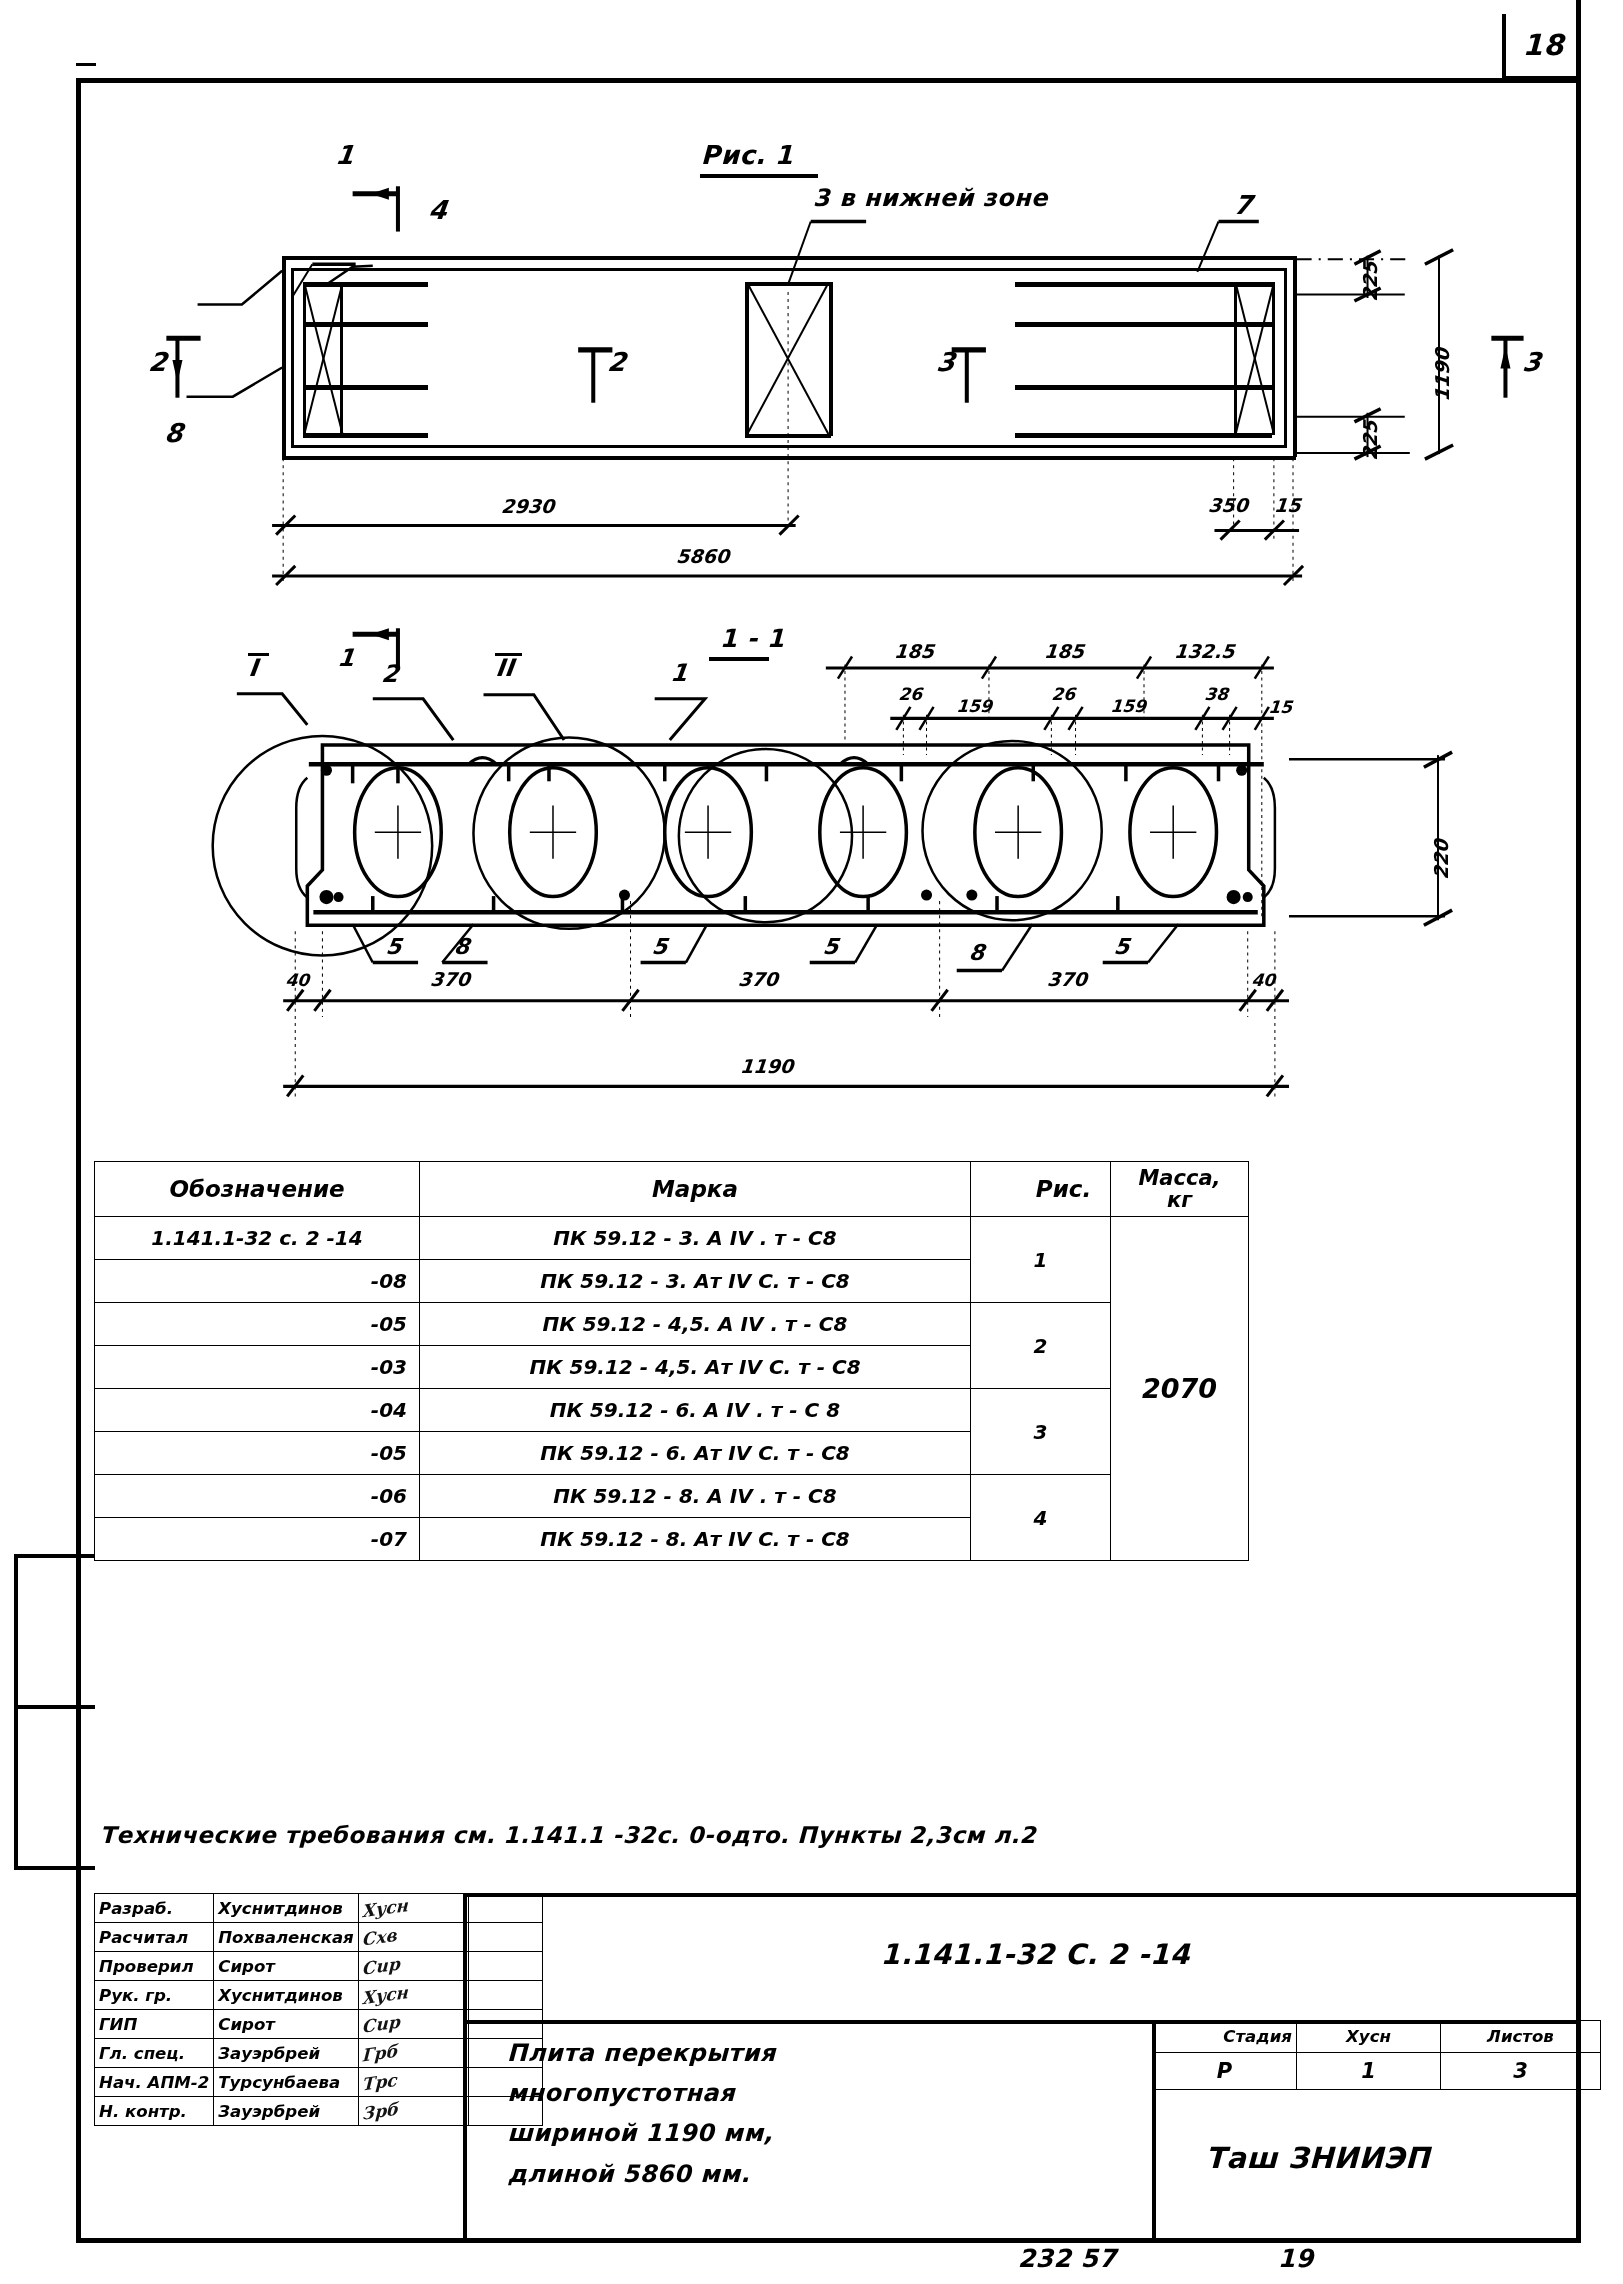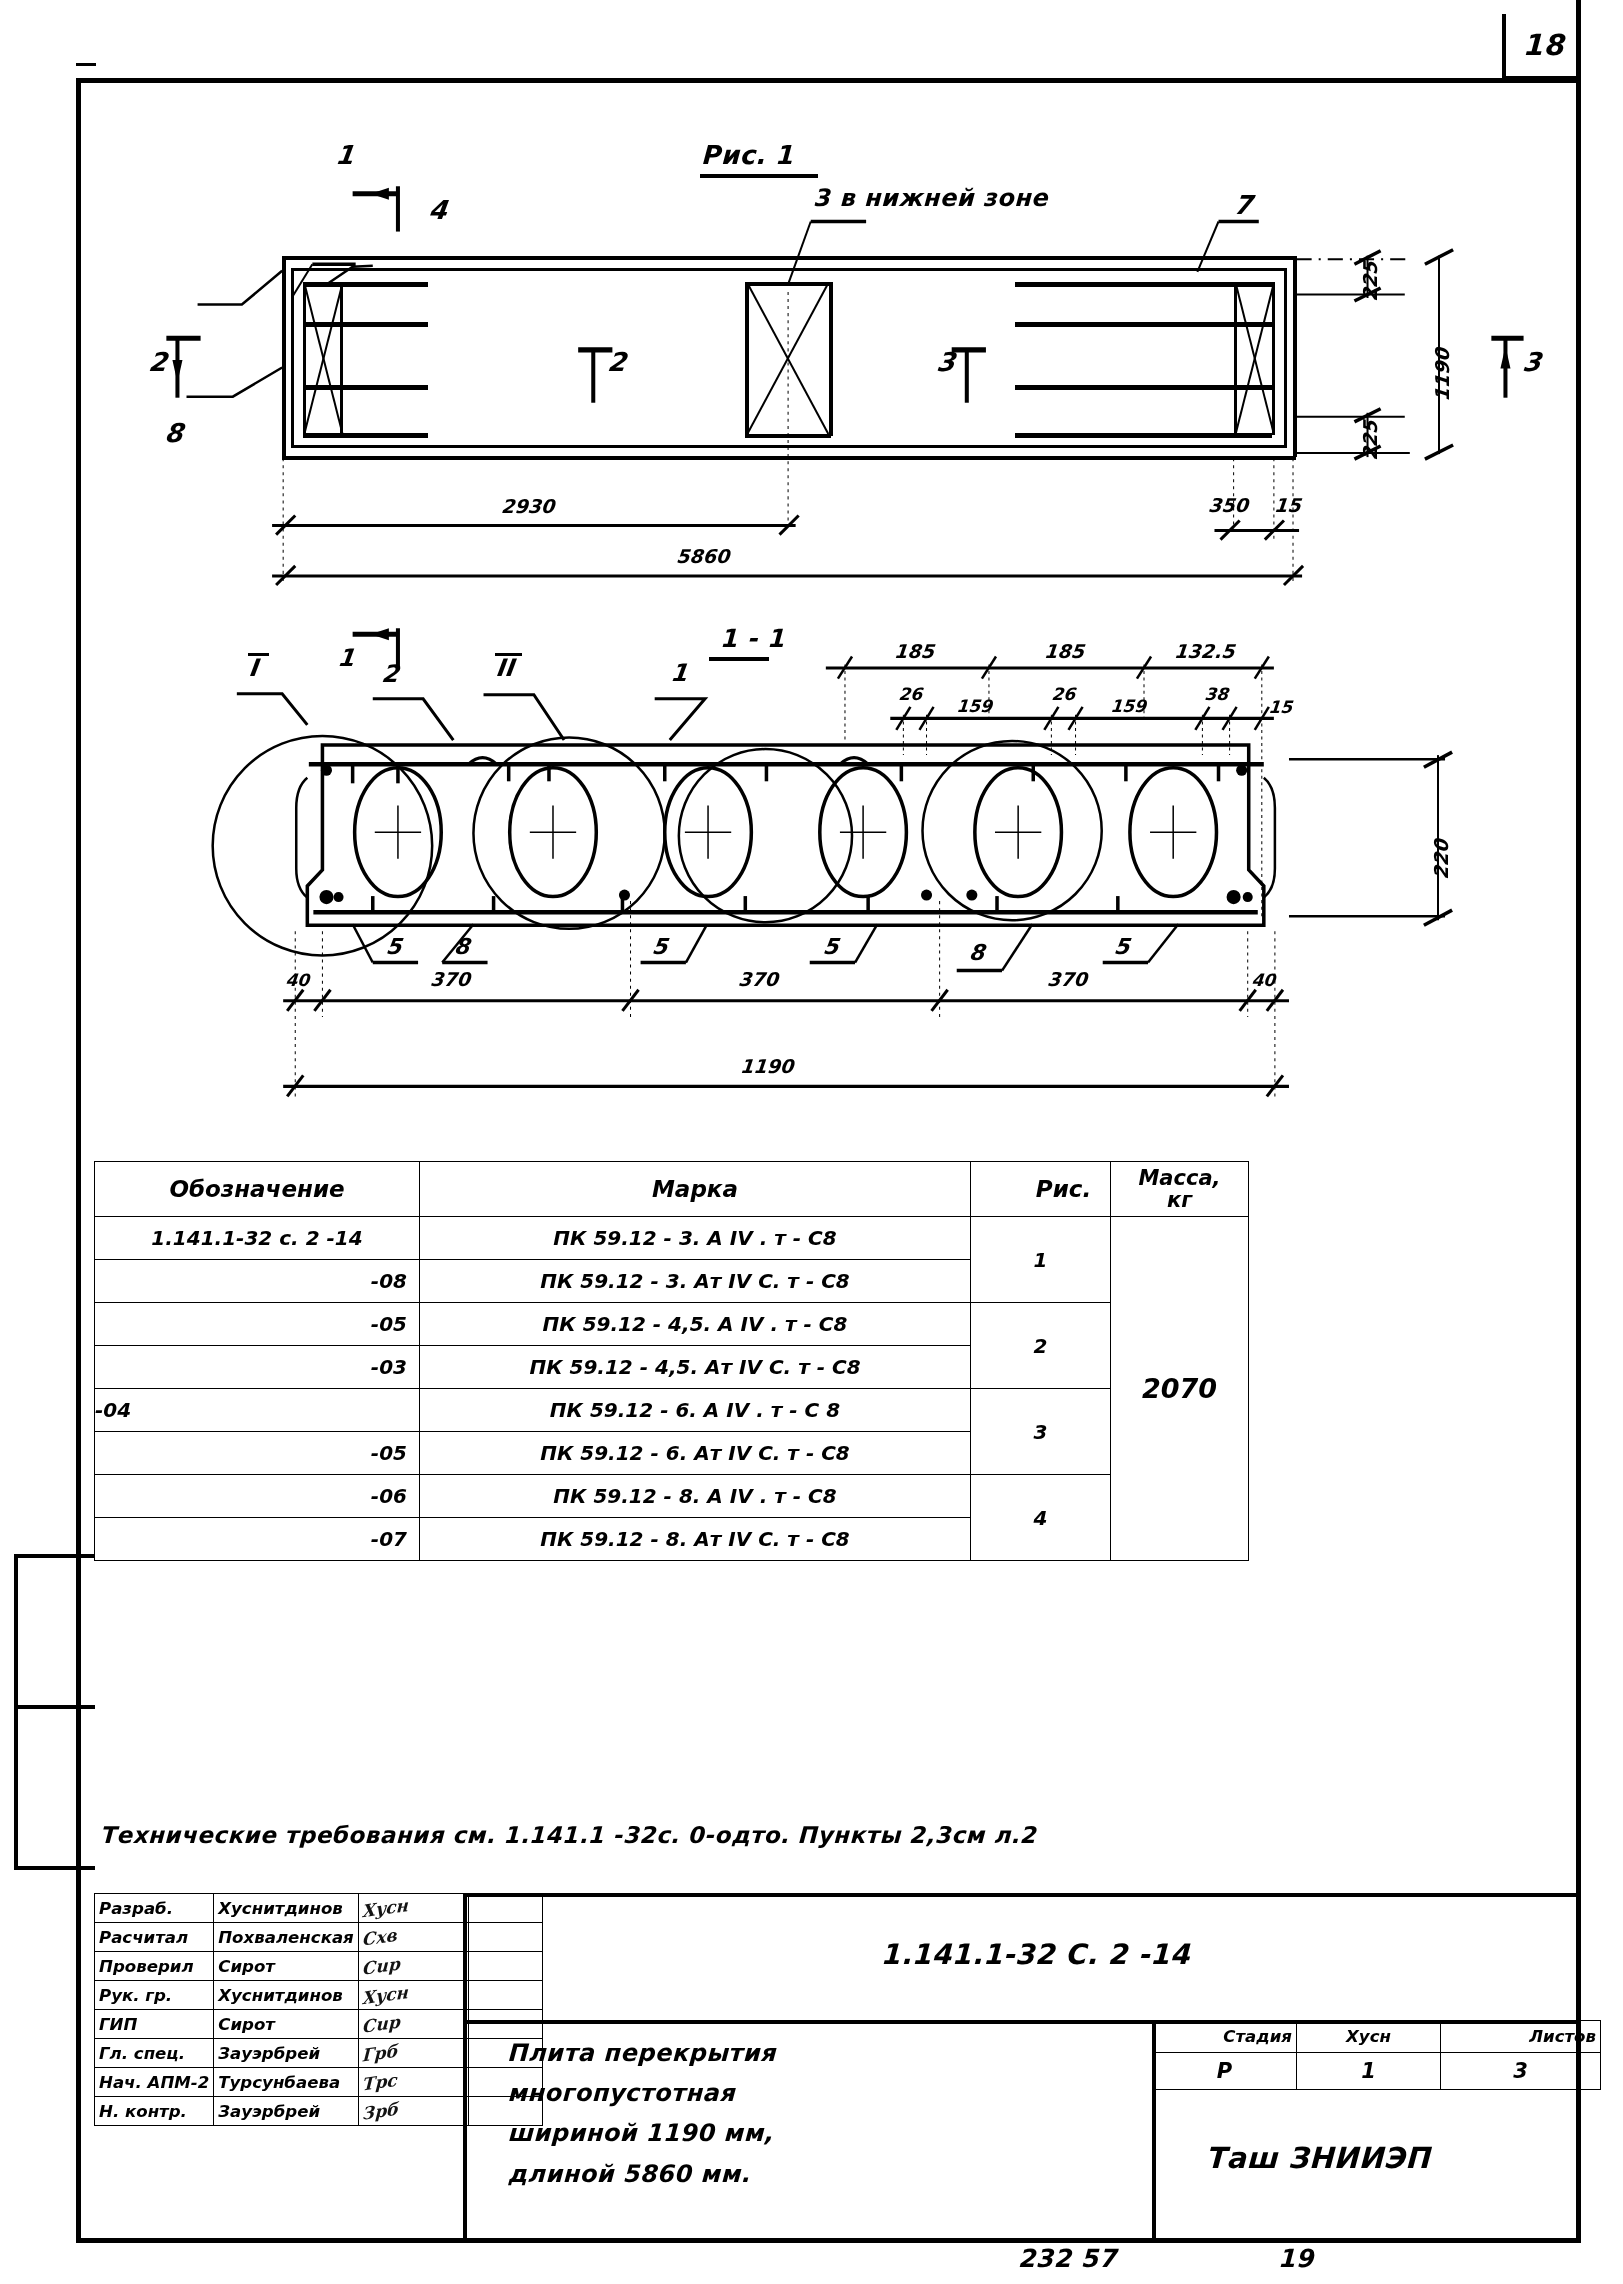--- a/index.html
+++ b/index.html
@@ -481,21 +481,21 @@
       <tr class="brow">
         <td style="text-align:right;padding-right:12px;">-05</td>
         <td>ПК 59.12 - 4,5. А IV . т - С8</td>
         <td rowspan="2">2</td>
       </tr>
       <tr class="brow">
         <td style="text-align:right;padding-right:12px;">-03</td>
         <td>ПК 59.12 - 4,5. Ат IV С. т - С8</td>
       </tr>
       <tr class="brow">
-        <td style="text-align:left;padding-right:12px;">-04</td>
+        <td style="text-align:right;padding-right:12px;">-04</td>
         <td>ПК 59.12 - 6. А IV . т - С 8</td>
         <td rowspan="2">3</td>
       </tr>
       <tr class="brow">
         <td style="text-align:right;padding-right:12px;">-05</td>
         <td>ПК 59.12 - 6. Ат IV С. т - С8</td>
       </tr>
       <tr class="brow">
         <td style="text-align:right;padding-right:12px;">-06</td>
         <td>ПК 59.12 - 8. А IV . т - С8</td>
@@ -582,21 +582,21 @@
   <div class="pos hand" style="left:508px;top:2079px;font-size:24px;">многопустотная</div>
   <div class="pos hand" style="left:508px;top:2119px;font-size:24px;">шириной  1190 мм,</div>
   <div class="pos hand" style="left:508px;top:2160px;font-size:24px;">длиной   5860 мм.</div>
 
   <div class="pos" style="left:1152px;top:2020px;">
     <table class="tb">
       <tbody>
           <tr>
         <td style="width:135px;text-align:right;height:31px;">Стадия</td>
         <td style="width:135px;text-align:center;">Хусн</td>
-        <td style="width:151px;text-align:right;">Листов</td>
+        <td style="width:151px;text-align:center;">Листов</td>
       </tr>
       <tr>
         <td style="text-align:center;height:36px;font-size:21px;">Р</td>
         <td style="text-align:center;font-size:21px;">1</td>
         <td style="text-align:center;font-size:21px;">3</td>
       </tr>
     </tbody>
       </table>
   </div>
 

